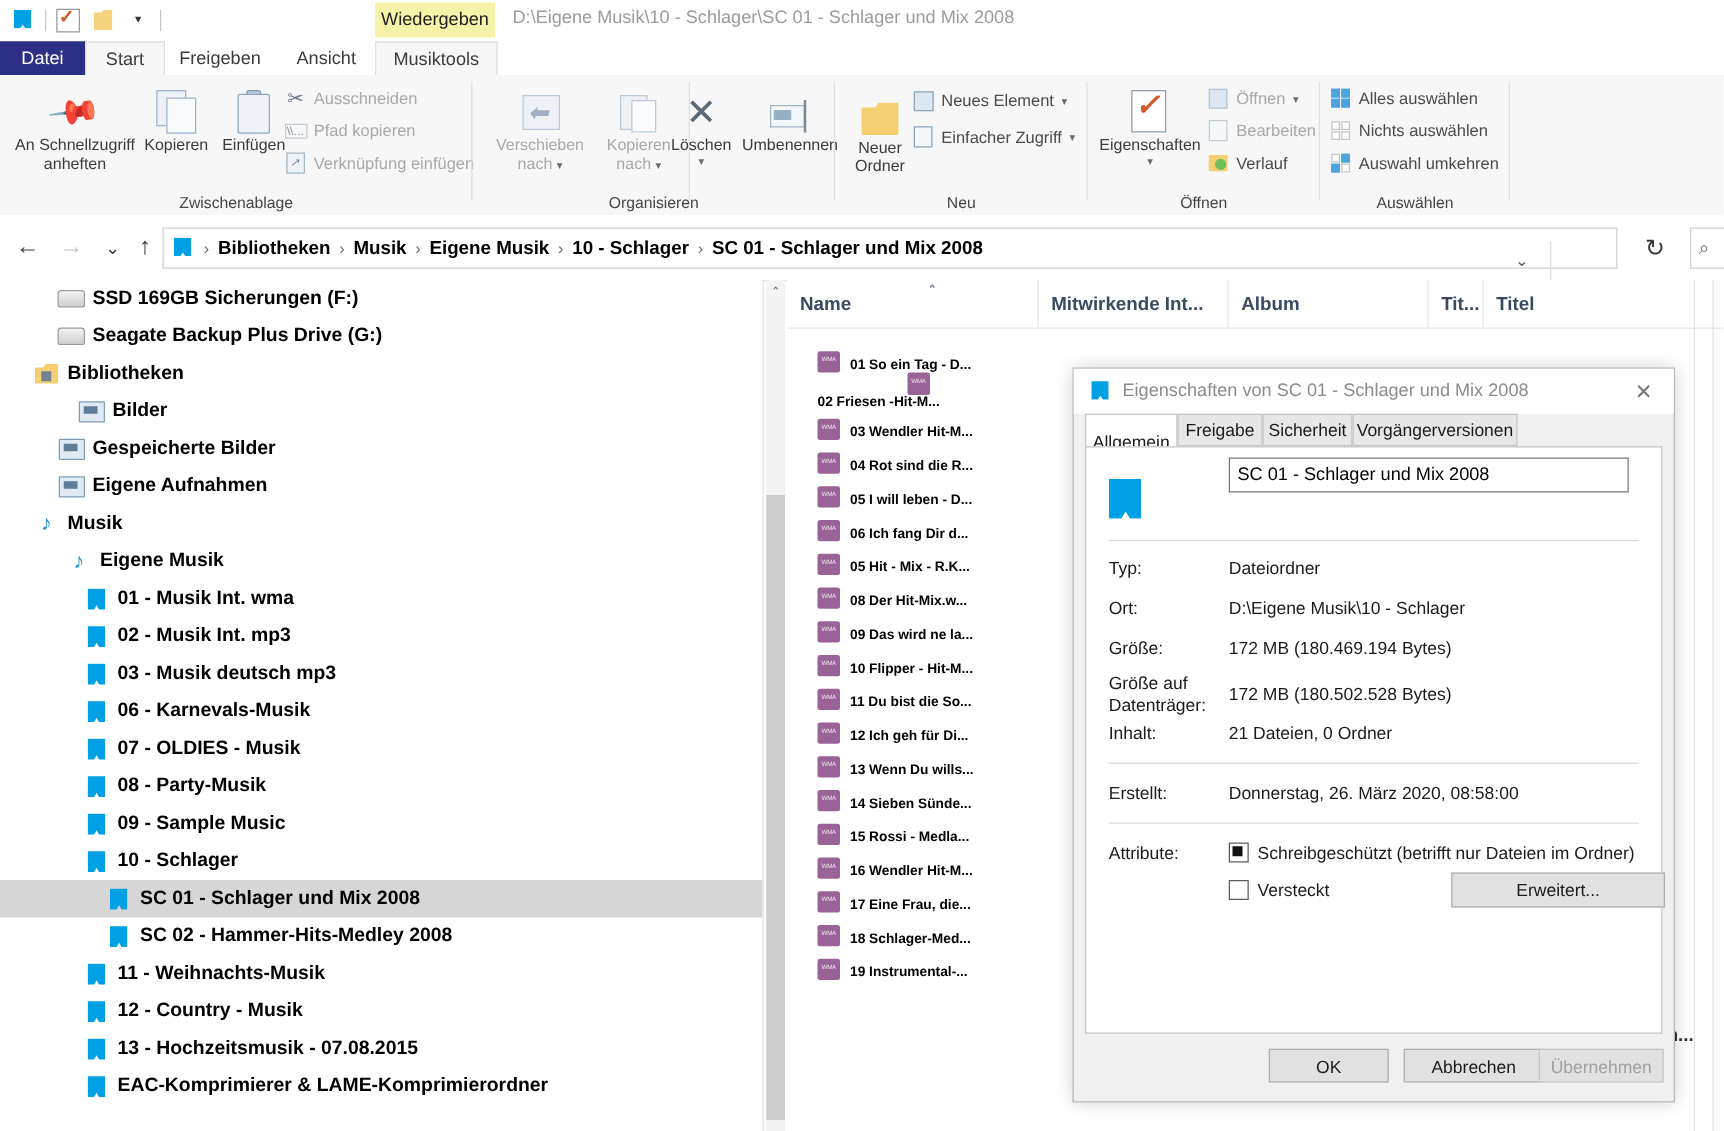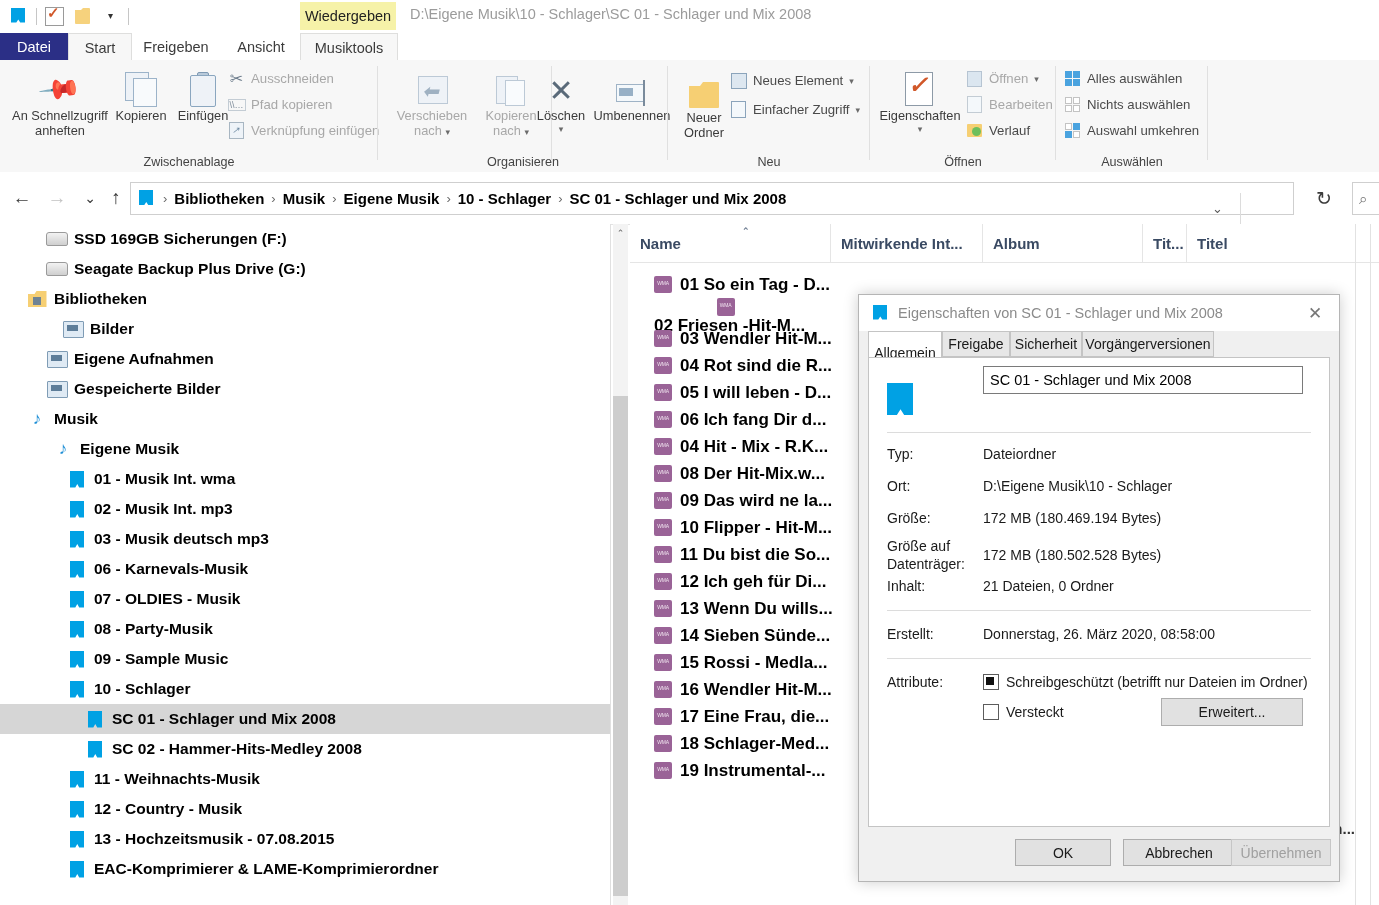--- a/index.html
+++ b/index.html
@@ -195,22 +195,22 @@
     border-bottom: 1px solid #e5e5e5; background: #fff;
   }
   .col {
     position: absolute; top: 0; height: 38px; display: flex; align-items: center;
     font-size: 15px; color: #3a4a63; font-weight: bold; padding-left: 10px;
     box-sizing: border-box; border-left: 1px solid #e5e5e5; white-space: nowrap;
   }
   .col.first { border-left: none; }
   .sort-arrow { position: absolute; left: 112px; top: 2px; font-size: 9px; color: #6f7e93; }
   .frow {
-    position: absolute; left: 0; height: 27px; display: flex; align-items: center;
-    font-size: 17px; color: #000; font-weight: bold; white-space: nowrap;
+    position: absolute; left: 0; height: 27px; display: flex; align-items: flex-end;
+    font-size: 11px; color: #000; font-weight: bold; white-space: nowrap;
   }
   .ic-wma {
     flex: 0 0 18px; width: 18px; height: 17px; margin-right: 8px;
     background: #9a6397; border-radius: 2px; position: relative;
   }
   .ic-wma::after {
     content: "WMA"; position: absolute; left: 0; top: 4px; width: 18px;
     text-align: center; font-size: 5px; color: #efe2ee; font-weight: normal;
     letter-spacing: -0.2px;
   }
@@ -552,27 +552,27 @@
     <div class="tnode" style="padding-left:62px;">
       <span class="tico">
           <span class="ic-mon"></span>
         </span>
       <span>Bilder</span>
     </div>
     <div class="tnode" style="padding-left:46px;">
       <span class="tico">
           <span class="ic-mon"></span>
         </span>
+      <span>Gespeicherte Bilder</span>
+    </div>
+    <div class="tnode" style="padding-left:46px;">
+      <span class="tico">
+          <span class="ic-mon"></span>
+        </span>
       <span>Eigene Aufnahmen</span>
-    </div>
-    <div class="tnode" style="padding-left:46px;">
-      <span class="tico">
-          <span class="ic-mon"></span>
-        </span>
-      <span>Gespeicherte Bilder</span>
     </div>
     <div class="tnode" style="padding-left:26px;">
       <span class="tico">
           <span class="ic-note">♪</span>
         </span>
       <span>Musik</span>
     </div>
     <div class="tnode" style="padding-left:52px;">
       <span class="tico">
           <span class="ic-note">♪</span>
@@ -702,21 +702,21 @@
     <div class="frow" style="left:24px;top:155px;">
         <span class="ic-wma"></span>
         <span>05 I will leben - D...</span>
       </div>
     <div class="frow" style="left:24px;top:182px;">
         <span class="ic-wma"></span>
         <span>06 Ich fang Dir d...</span>
       </div>
     <div class="frow" style="left:24px;top:209px;">
         <span class="ic-wma"></span>
-        <span>04 Hit - Mix - R.K...</span>
+        <span>05 Hit - Mix - R.K...</span>
       </div>
     <div class="frow" style="left:24px;top:236px;">
         <span class="ic-wma"></span>
         <span>08 Der Hit-Mix.w...</span>
       </div>
     <div class="frow" style="left:24px;top:263px;">
         <span class="ic-wma"></span>
         <span>09 Das wird ne la...</span>
       </div>
     <div class="frow" style="left:24px;top:290px;">
@@ -812,21 +812,21 @@
 
       <div class="prop-label" style="top:316px;">Attribute:</div>
       <div class="attr-row" style="top:316px;">
         <span class="cb mixed"></span>
         <span>Schreibgeschützt (betrifft nur Dateien im Ordner)</span>
       </div>
       <div class="attr-row" style="top:346px;">
         <span class="cb"></span>
         <span>Versteckt</span>
       </div>
-      <div class="btn" style="left:292px;top:340px;width:142px;height:28px;">Erweitert...</div>
+      <div class="btn" style="left:292px;top:340px;width:171px;height:28px;">Erweitert...</div>
     </div>
 
     <div class="btn" style="left:156px;top:544px;width:96px;">OK</div>
     <div class="btn" style="left:264px;top:544px;width:112px;">Abbrechen</div>
     <div class="btn dim" style="left:372px;top:544px;width:100px;">Übernehmen</div>
   </div>
 
 </div>
 
 </body></html>

